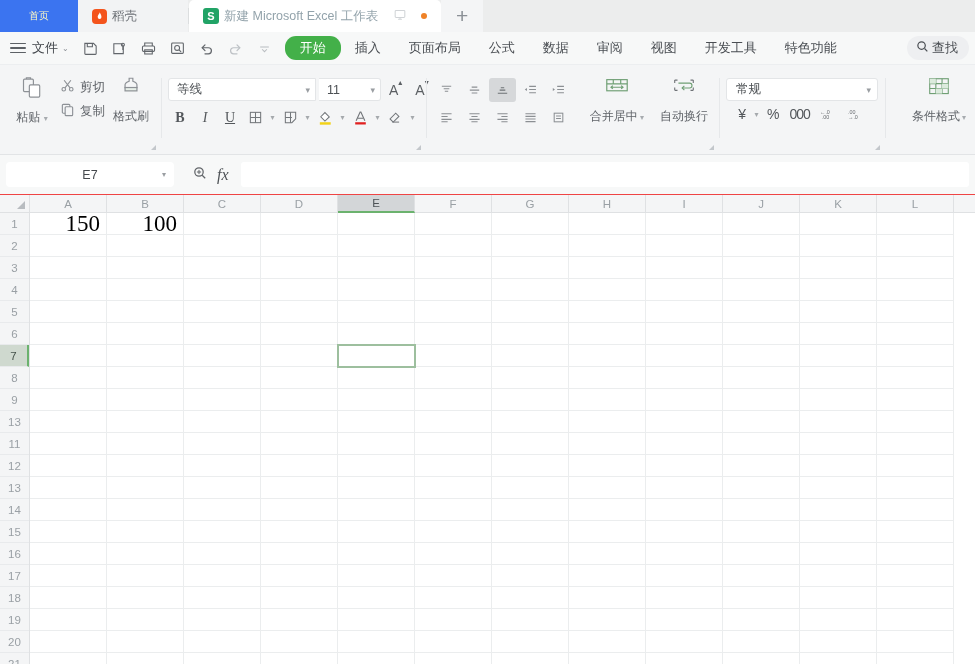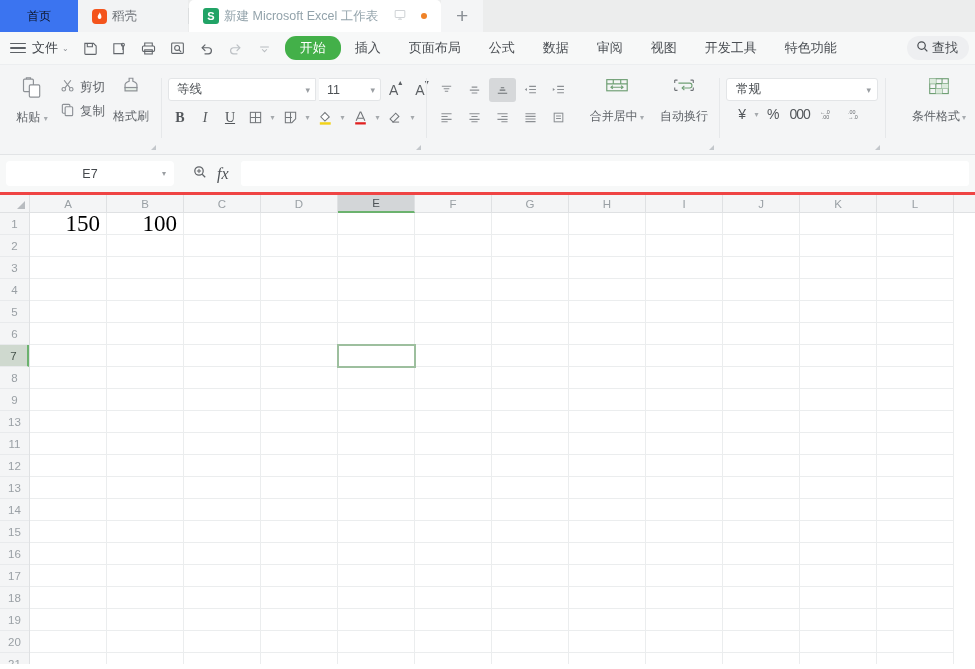--- a/index.html
+++ b/index.html
@@ -23,24 +23,24 @@
     display: flex; align-items: center; gap: 5px;
     padding: 0 14px;
     font-size: 12.5px;
     color: #6b6f74;
     position: relative;
     cursor: default;
     white-space: nowrap;
   }
   .tab.home {
     background: #3b74f0;
-    color: #0f172a;
+    color: #fef9c3;
     min-width: 78px;
     justify-content: center;
-    font-size: 12px;
+    font-size: 10px;
     align-items: center;
   }
   .tab.docer { background: #f2f3f4; min-width: 110px; }
   .tab.doc {
     background: #ffffff;
     min-width: 245px;
     border-top-left-radius: 5px;
     border-top-right-radius: 5px;
     color: #8a9aa3;
   }
@@ -185,21 +185,21 @@
     font-size: 12.5px; color: #4c5054; padding: 0 6px 0 9px;
   }
   .numrow { display: flex; align-items: center; gap: 2px; padding-top: 5px; justify-content: center; }
   .nbtn { color: #53575b; font-size: 14px; padding: 0 4px; display: inline-flex; align-items: center; }
 
   
   .formulabar {
     height: 40px; background: #f7f8f8;
     display: flex; align-items: center; padding: 0 6px;
     gap: 6px;
-    border-bottom: 3px solid #ef4444;
+    border-bottom: 1px solid #ef4444;
   }
   .namebox {
     width: 168px; height: 25px; background: #ffffff;
     border-radius: 4px;
     display: flex; align-items: center; justify-content: center;
     font-size: 12.5px; color: #45494d;
     position: relative;
   }
   .namebox .nb-caret { position: absolute; right: 8px; color: #9a9ea2; font-size: 8px; }
   .fxgroup { display: flex; align-items: center; gap: 9px; padding: 0 6px 0 12px; color: #616569; }

